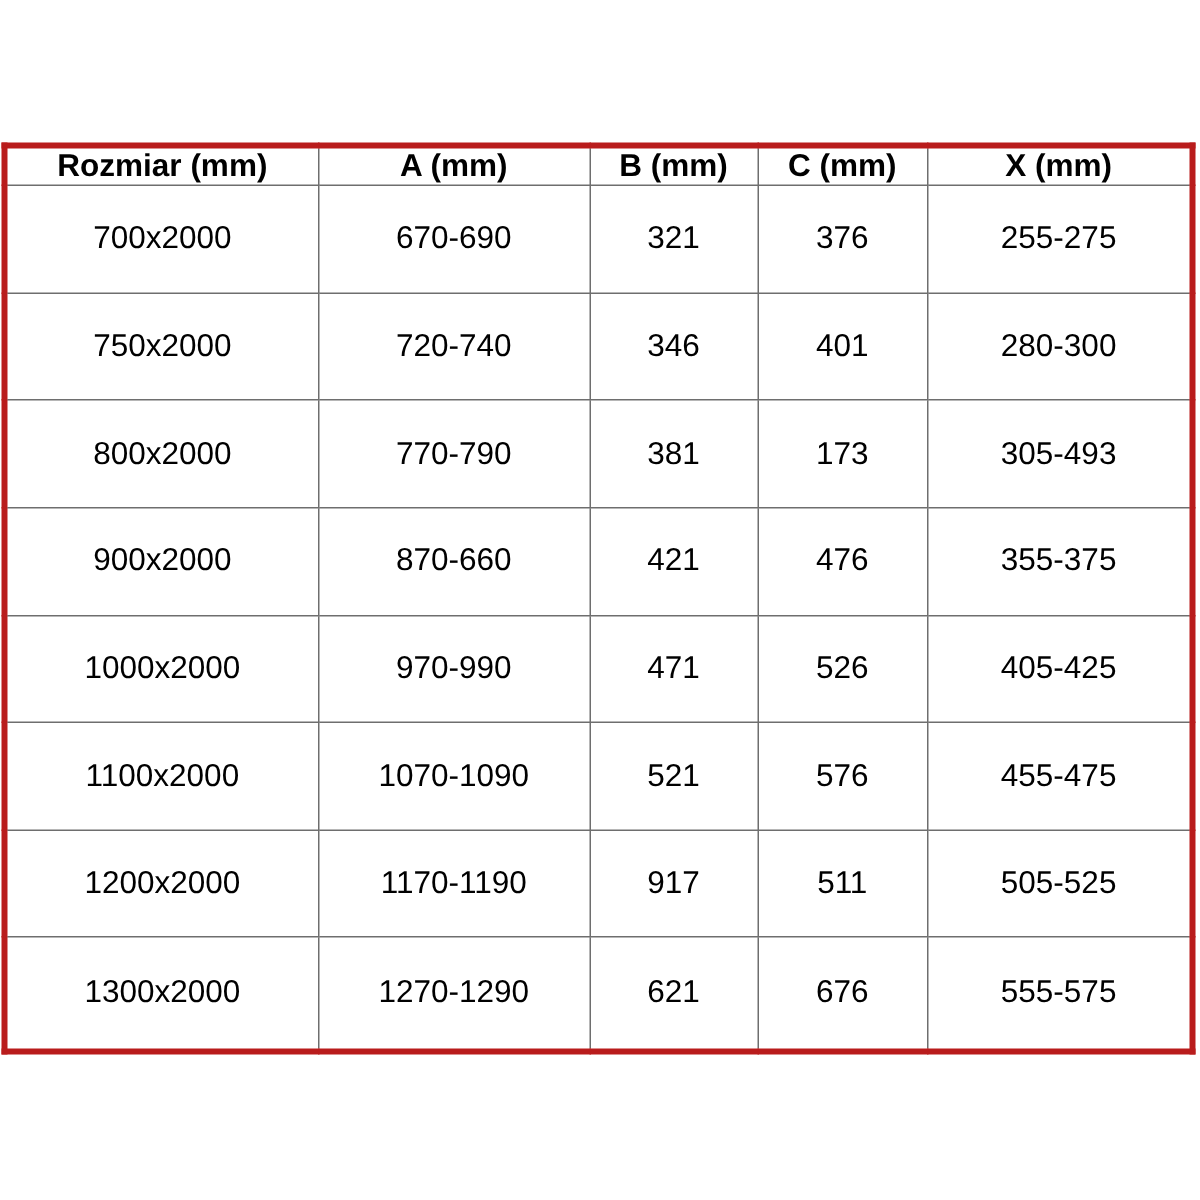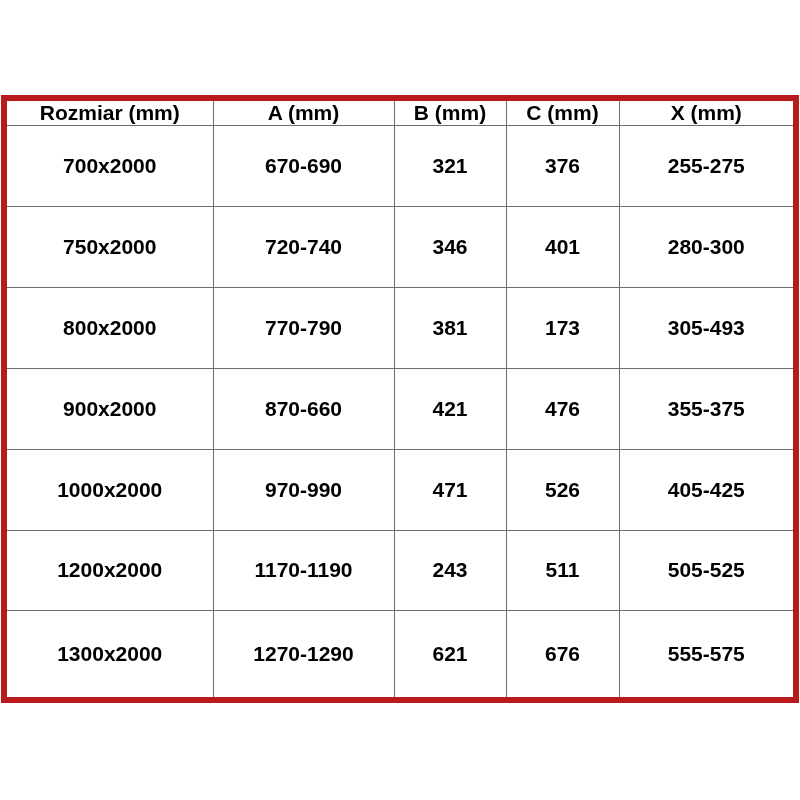--- a/index.html
+++ b/index.html
@@ -35,24 +35,24 @@
     color: #000000;
     font-size: 21px;
     padding: 0;
     overflow: hidden;
     white-space: nowrap;
   }
   table.size-table th {
     font-weight: bold;
   }
   table.size-table td {
-    font-weight: bold;
+    font-weight: normal;
   }
   table.size-table {
-    border: 6px solid #b91c1c;
+    border: 4px solid #b91c1c;
   }
 </style>
 </head>
 <body>
 
 <div class="page">
   <table class="size-table">
     <colgroup>
       <col style="width:209px">
       <col style="width:181px">
@@ -99,23 +99,30 @@
           <td>355-375</td>
         </tr>
         <tr>
           <td>1000x2000</td>
           <td>970-990</td>
           <td>471</td>
           <td>526</td>
           <td>405-425</td>
         </tr>
         <tr>
+          <td>1100x2000</td>
+          <td>1070-1090</td>
+          <td>521</td>
+          <td>576</td>
+          <td>455-475</td>
+        </tr>
+        <tr>
           <td>1200x2000</td>
           <td>1170-1190</td>
-          <td>243</td>
+          <td>917</td>
           <td>511</td>
           <td>505-525</td>
         </tr>
         <tr>
           <td>1300x2000</td>
           <td>1270-1290</td>
           <td>621</td>
           <td>676</td>
           <td>555-575</td>
         </tr>

